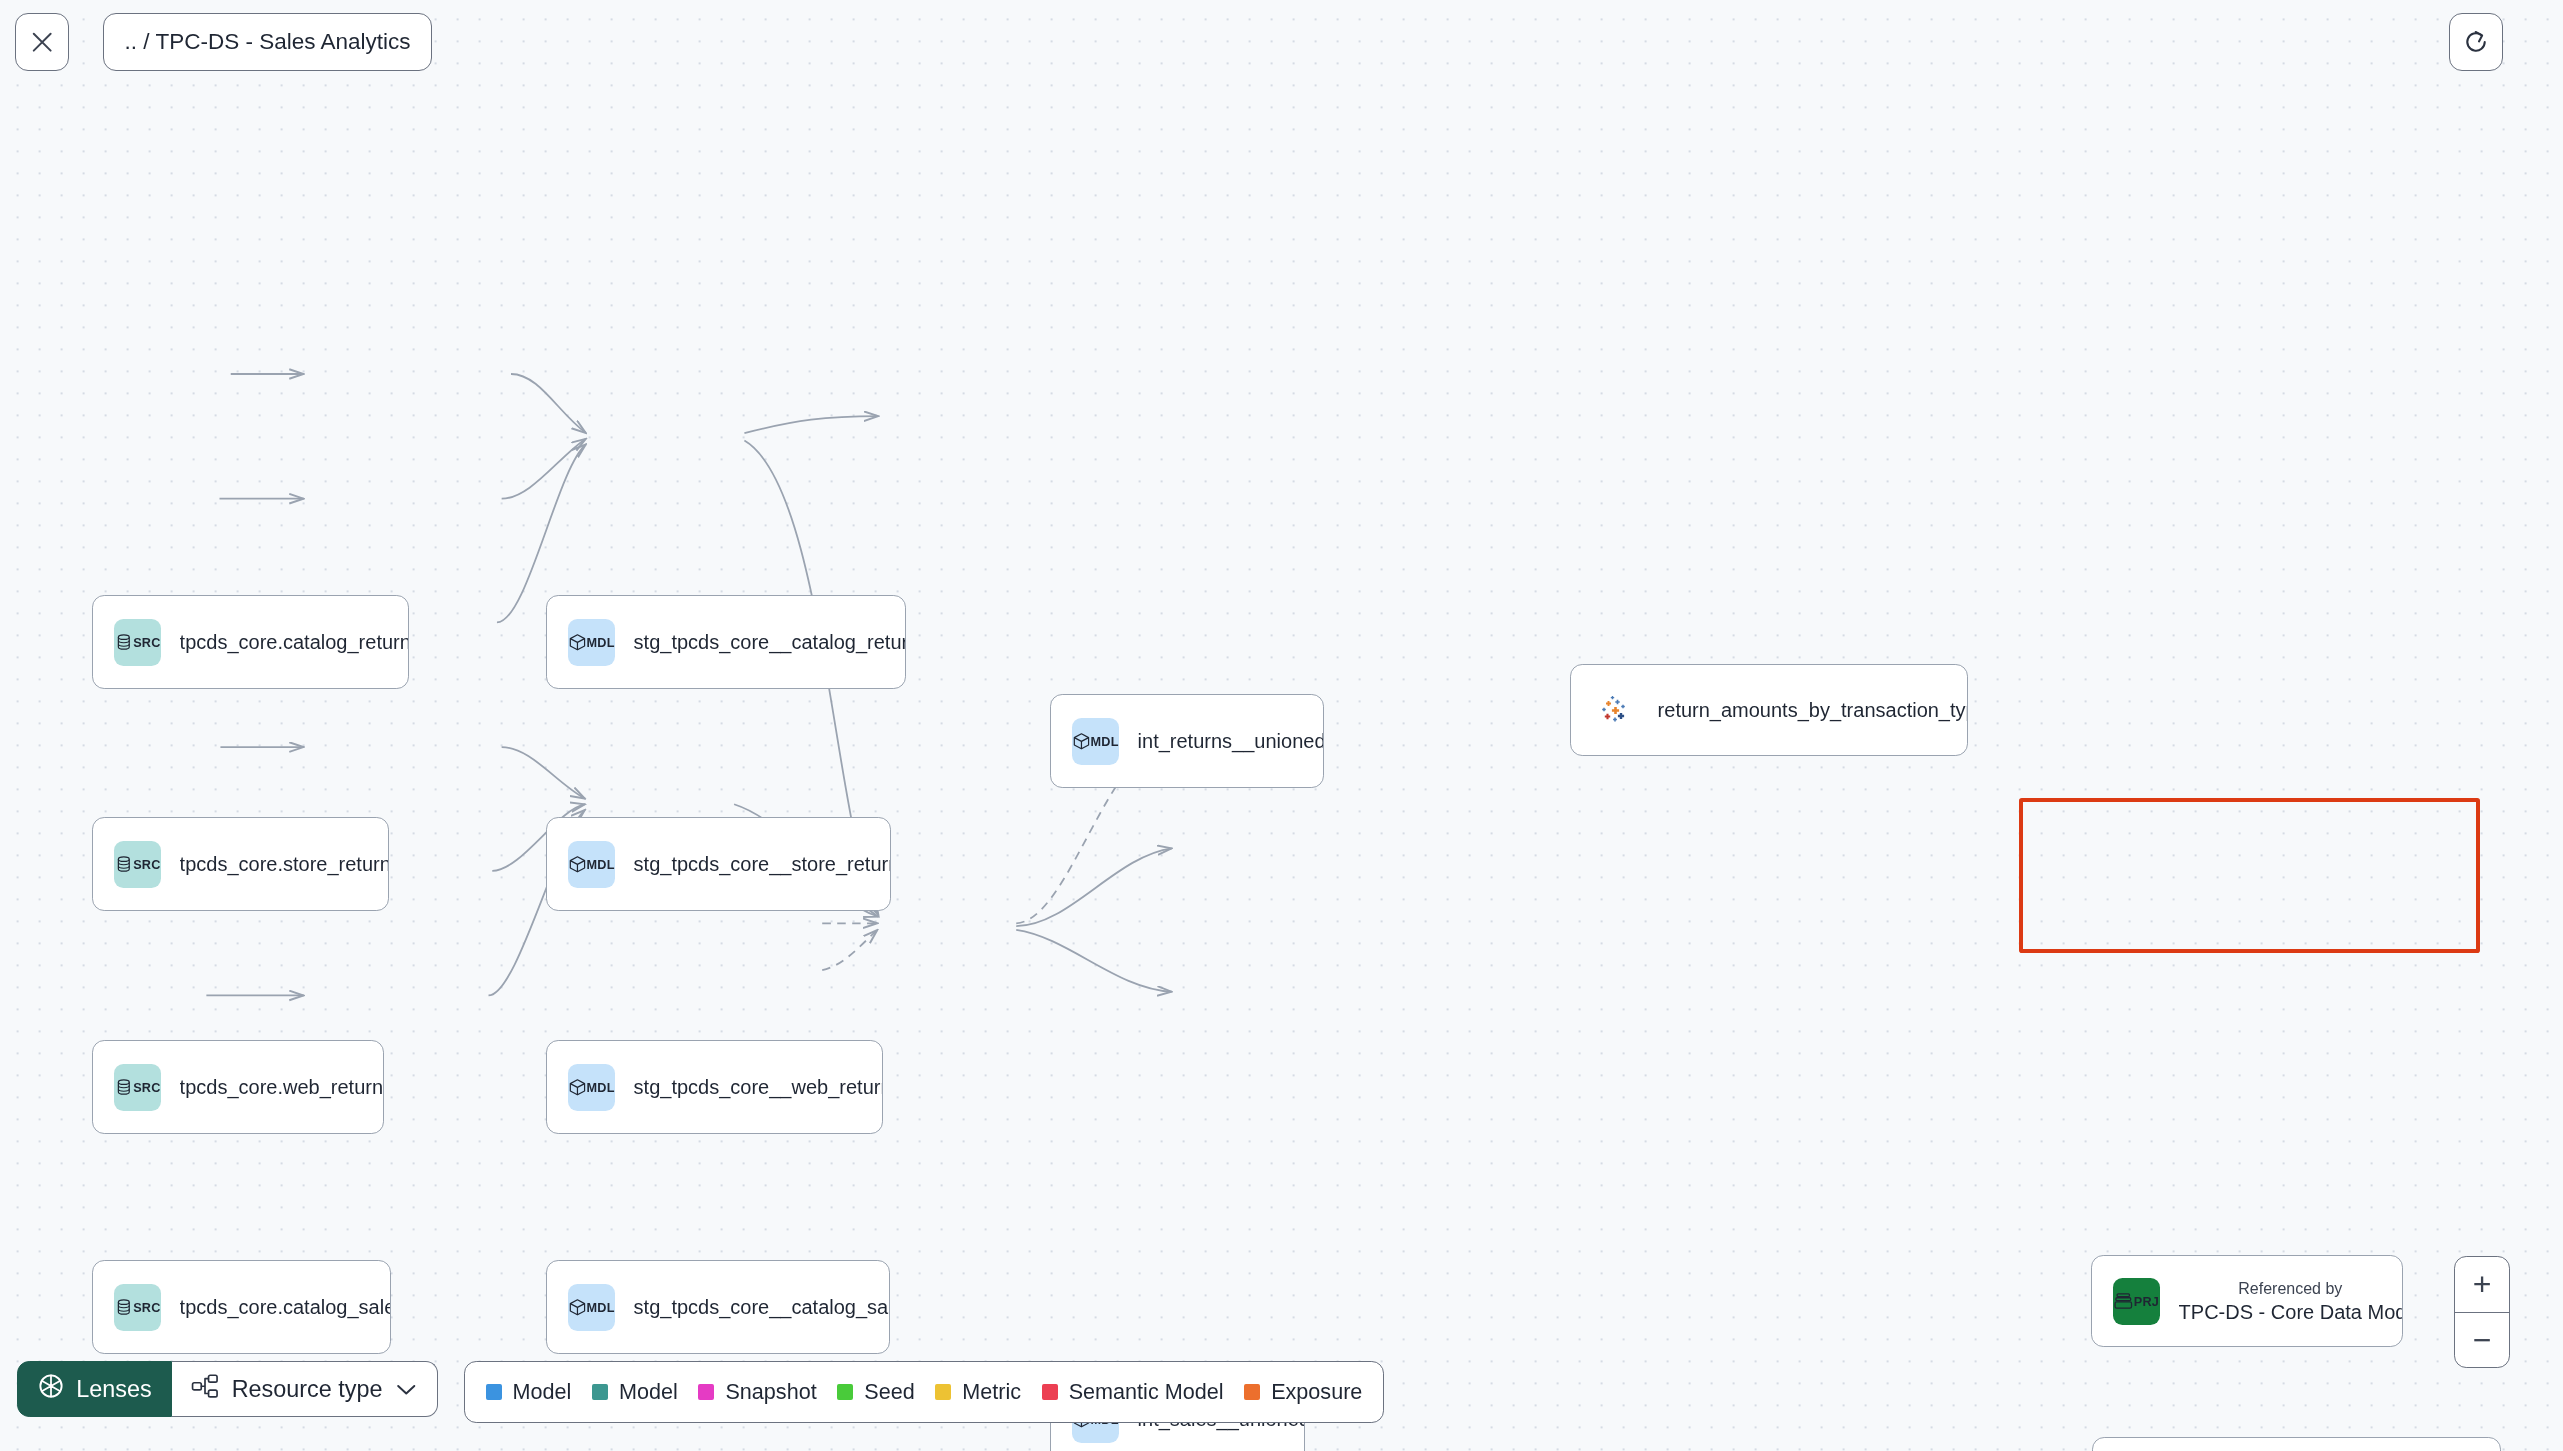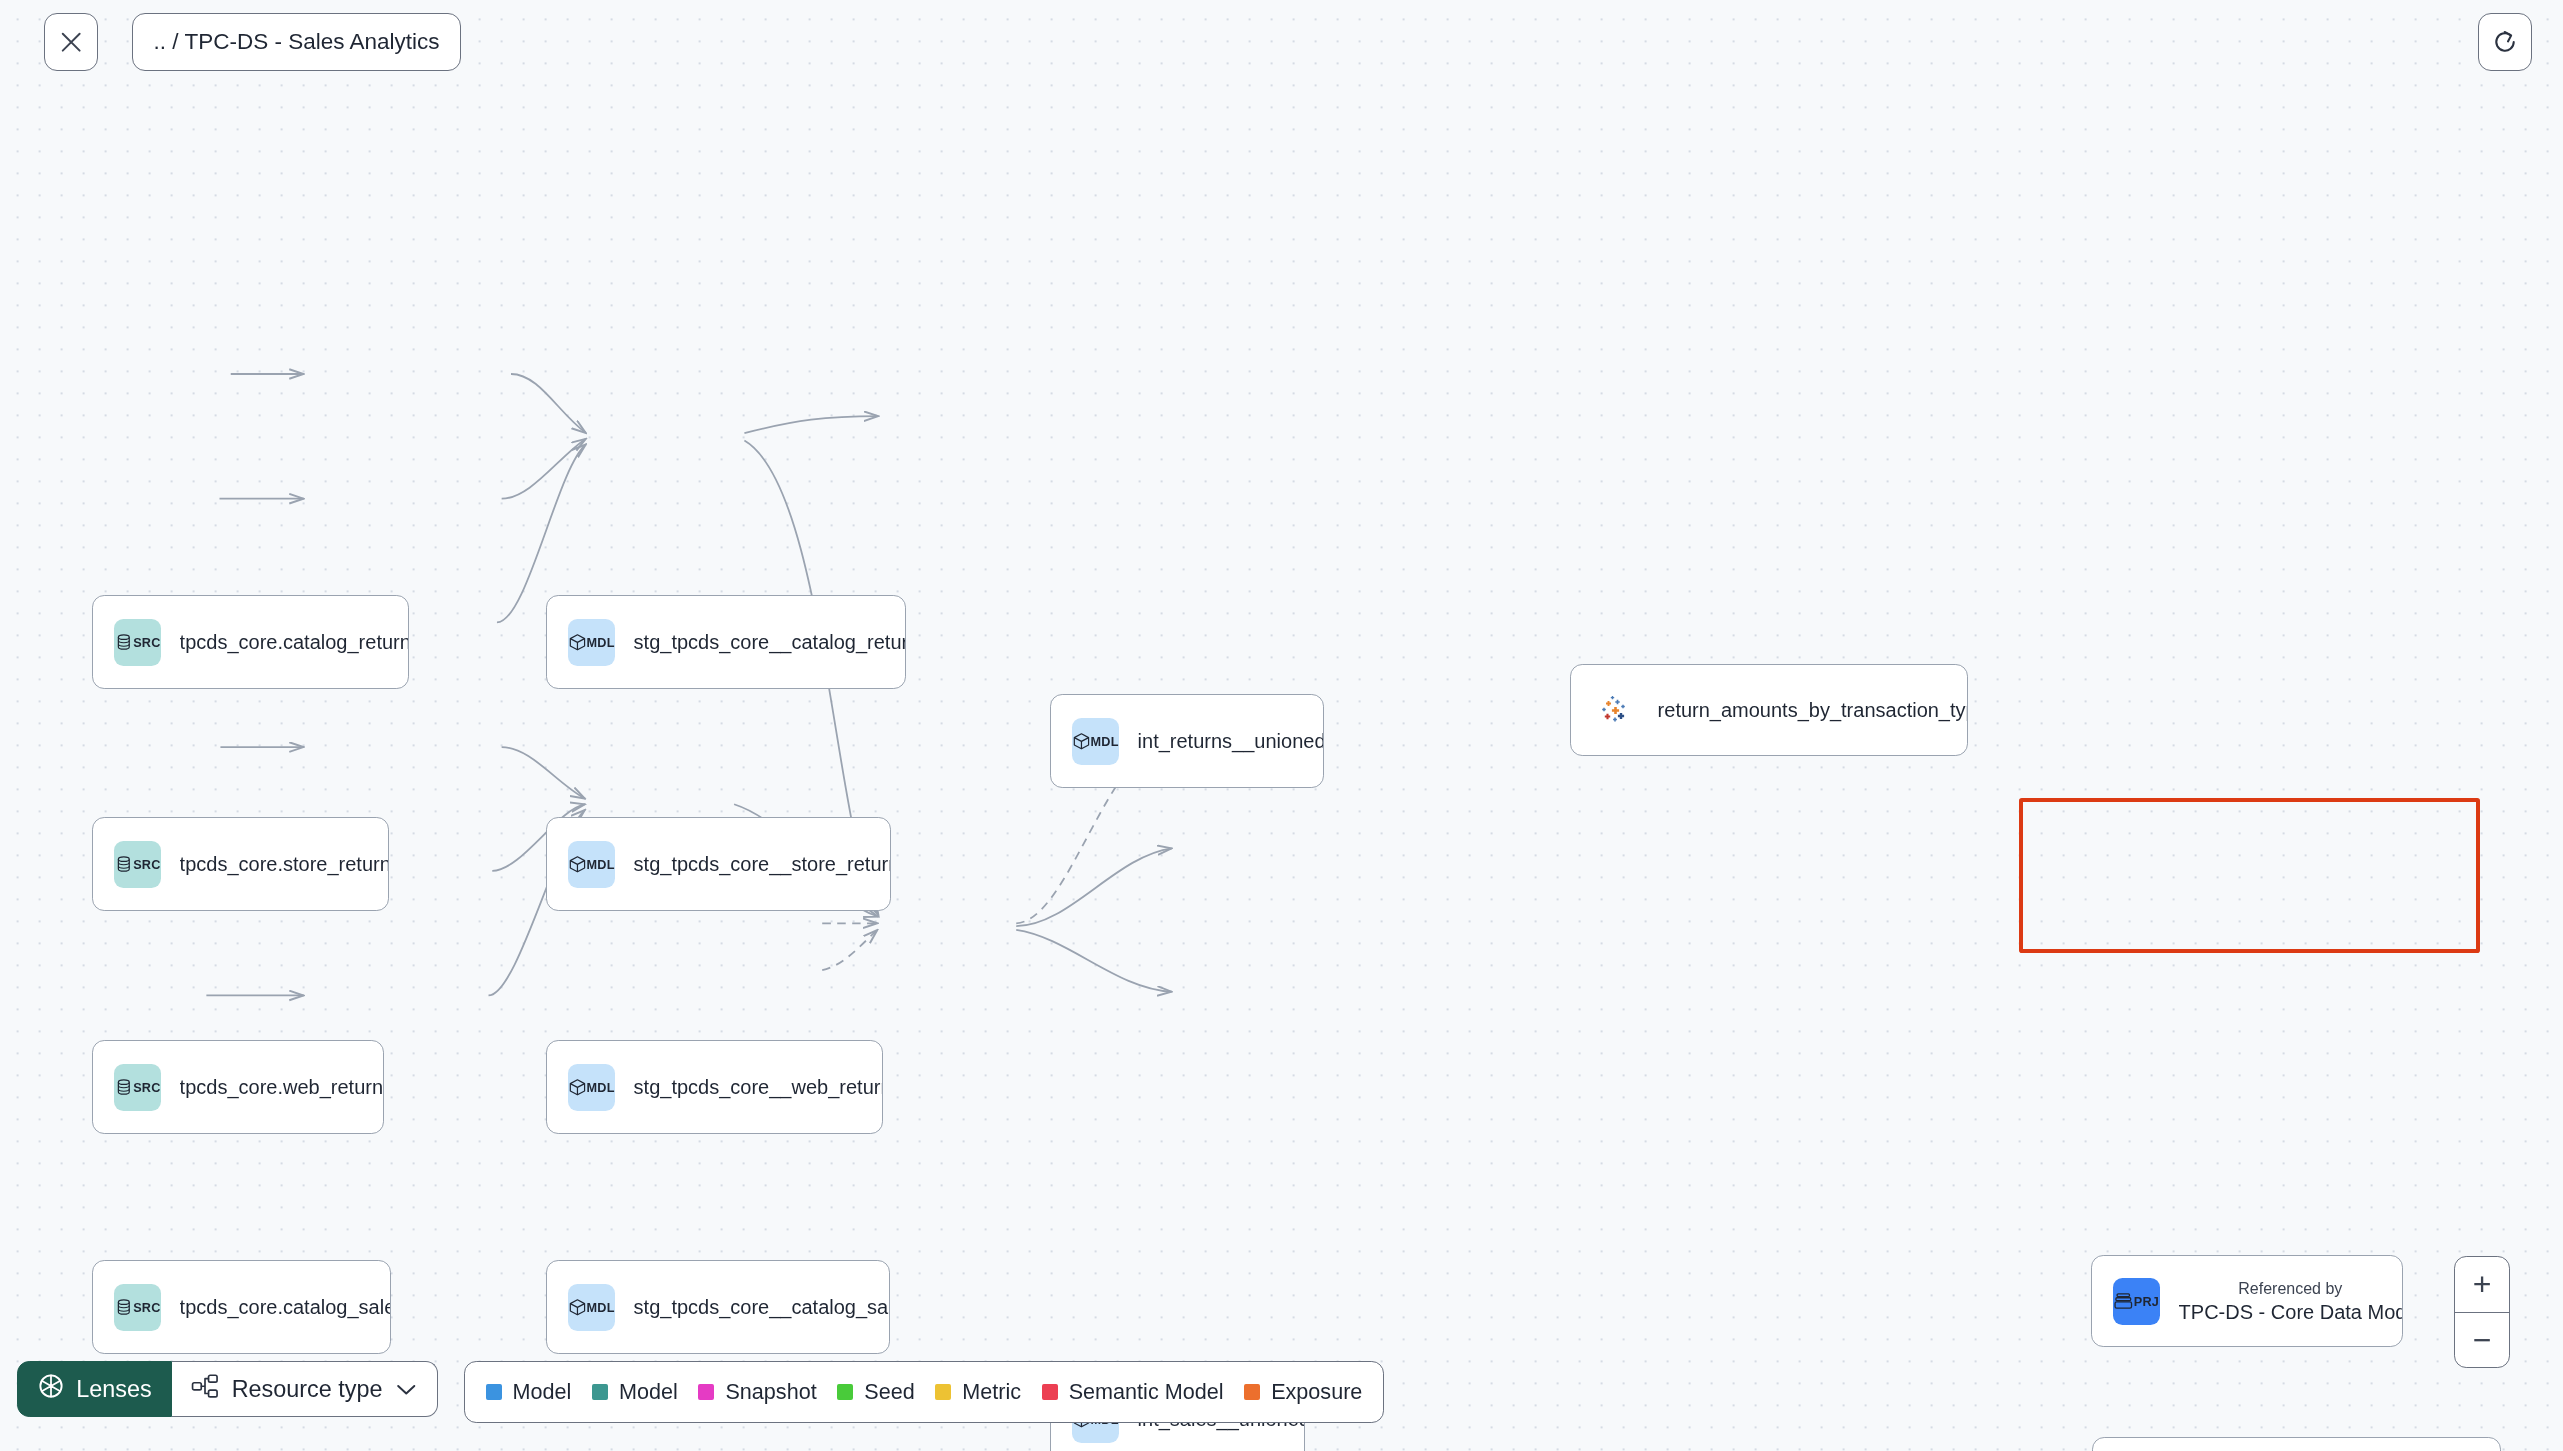--- a/index.html
+++ b/index.html
@@ -18,21 +18,20 @@
     background-image: radial-gradient(circle, #d5dbe4 1.3px, transparent 1.4px);
     background-size: 22px 22px;
     background-position: 6.6px 8.4px;
   }
 
   
   .topbar {
     position: absolute; top: 0; left: 0;
     width: 2467px; height: 111px;
     z-index: 40;
-    margin-left: 29px;
   }
   .btn-square {
     position: absolute;
     background: #ffffff;
     border: 1.5px solid #6b7280;
     border-radius: 13px;
     display: flex; align-items: center; justify-content: center;
     cursor: pointer;
   }
   #close-btn { left: 15px; top: 13px; width: 54px; height: 58px; }
@@ -81,21 +80,21 @@
   .node .badge {
     width: 47px; height: 47px;
     border-radius: 9.4px;
     display: flex; 
     align-items: center; justify-content: center;
     flex: none;
     margin-right: 19px;
   }
   .badge.src { background: #b3e0de; }
   .badge.mdl { background: #c5e2fa; }
-  .badge.prj { background: #3b82f6; }
+  .badge.prj { background: #15803d; }
   .badge.exp { background: transparent; }
   .badge .glyph { display: block; height: 20.6px; }
   .badge .bl {
     font-size: 12.7px; font-weight: 700; color: #1f2633;
     line-height: 11.2px; margin-top: 2.8px; letter-spacing: 0.2px;
   }
   .node .label {
     font-size: 20px; color: #1f2633;
     white-space: nowrap; overflow: hidden;
     line-height: 1.22;

